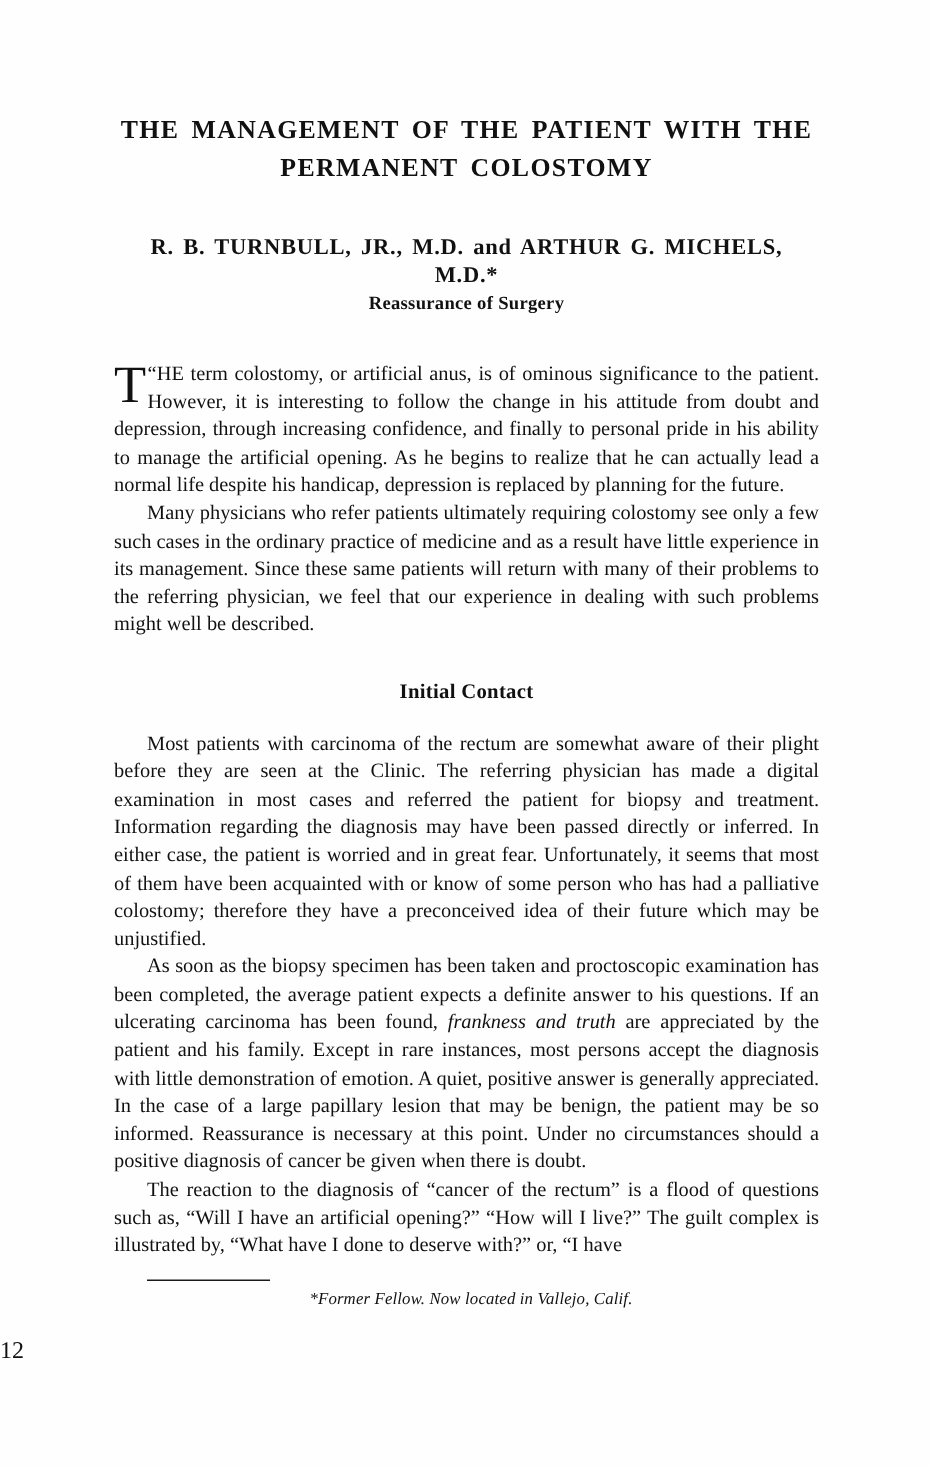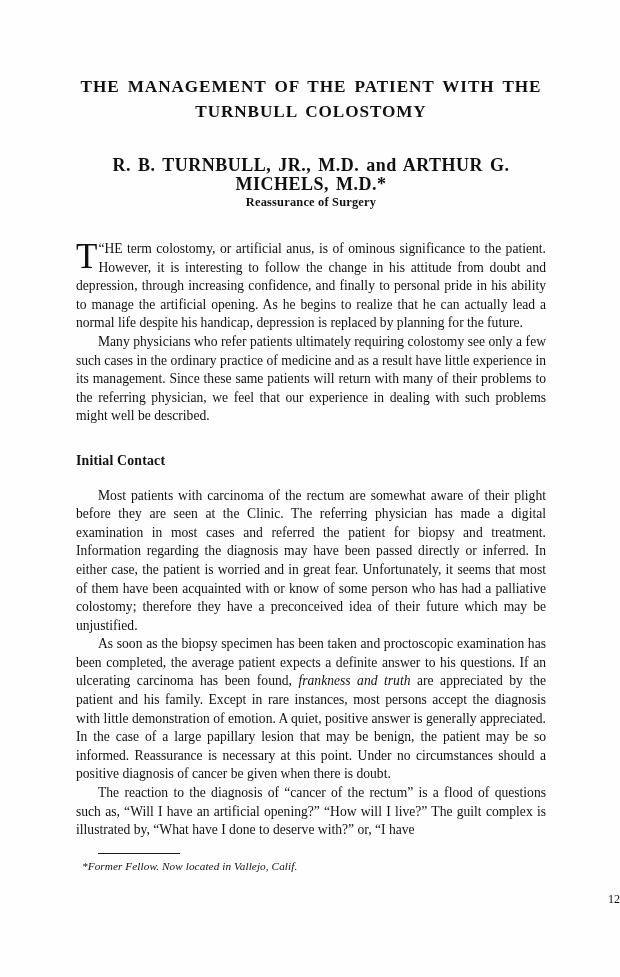--- a/index.html
+++ b/index.html
@@ -41,21 +41,21 @@
     word-spacing: 3px;
   }
   .title .line2 {
     display: block;
   }
 
   
   .byline {
     text-align: center;
     font-weight: bold;
-    font-size: 18px;
+    font-size: 15px;
     letter-spacing: 0.5px;
     word-spacing: 2px;
     margin-top: 32px;
     line-height: 19px;
   }
   .dept {
     text-align: center;
     font-weight: bold;
     font-size: 12.4px;
     letter-spacing: 0.2px;
@@ -92,69 +92,70 @@
     margin-right: 0px;
     font-family: "Liberation Serif", "DejaVu Serif", serif;
   }
   .openquote {
     font-size: 13.6px;
     vertical-align: top;
   }
 
   
   .section-heading {
-    text-align: left;
+    text-align: center;
     font-weight: bold;
     font-size: 13.8px;
     margin: 26px 0 16px 0;
     letter-spacing: 0.2px;
   }
 
   
   .footnote-rule {
     width: 82px;
     height: 1px;
     background: #1a1a1a;
     margin: 13px 0 6px 22px;
   }
   .footnote {
     font-style: italic;
     font-size: 11.2px;
     margin-left: 6px;
     letter-spacing: 0.1px;
+    text-align: center;
   }
 
   
   .folio {
     position: absolute;
     left: 0;
     right: 0;
     top: 892px;
-    text-align: right;
-    font-size: 12px;
+    text-align: left;
+    font-size: 16px;
   }
 
   .sup {
     font-size: 9px;
     vertical-align: super;
   }
   em.it {
     font-style: italic;
   }
 </style>
 </head>
 <body>
 
 <div class="page">
 
   <div class="content">
 
     <h1 class="title">
       <span>THE MANAGEMENT OF THE PATIENT WITH THE</span>
-      <span class="line2">TURNBULL COLOSTOMY</span>
+      <span class="line2">PERMANENT COLOSTOMY</span>
     </h1>
 
     <div class="byline">R. B. TURNBULL, JR., M.D. and ARTHUR G. MICHELS, M.D.*</div>
     <div class="dept">Reassurance of Surgery</div>
 
     <div class="body-block">
 
       <p class="dropcap-para"><span class="openquote">“</span><span class="dropcap">T</span><span>HE term colostomy, or artificial anus, is of ominous significance to the patient. However, it is interesting to follow the change in his attitude from doubt and depression, through increasing confidence, and finally to personal pride in his ability to manage the artificial opening. As he begins to realize that he can actually lead a normal life despite his handicap, depression is replaced by planning for the future.</span></p>
 
       <p class="para">Many physicians who refer patients ultimately requiring colostomy see only a few such cases in the ordinary practice of medicine and as a result have little experience in its management. Since these same patients will return with many of their problems to the referring physician, we feel that our experience in dealing with such problems might well be described.</p>

